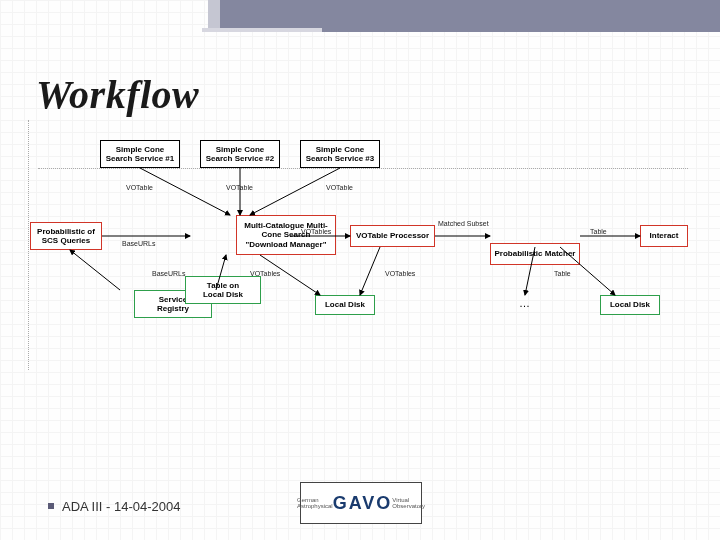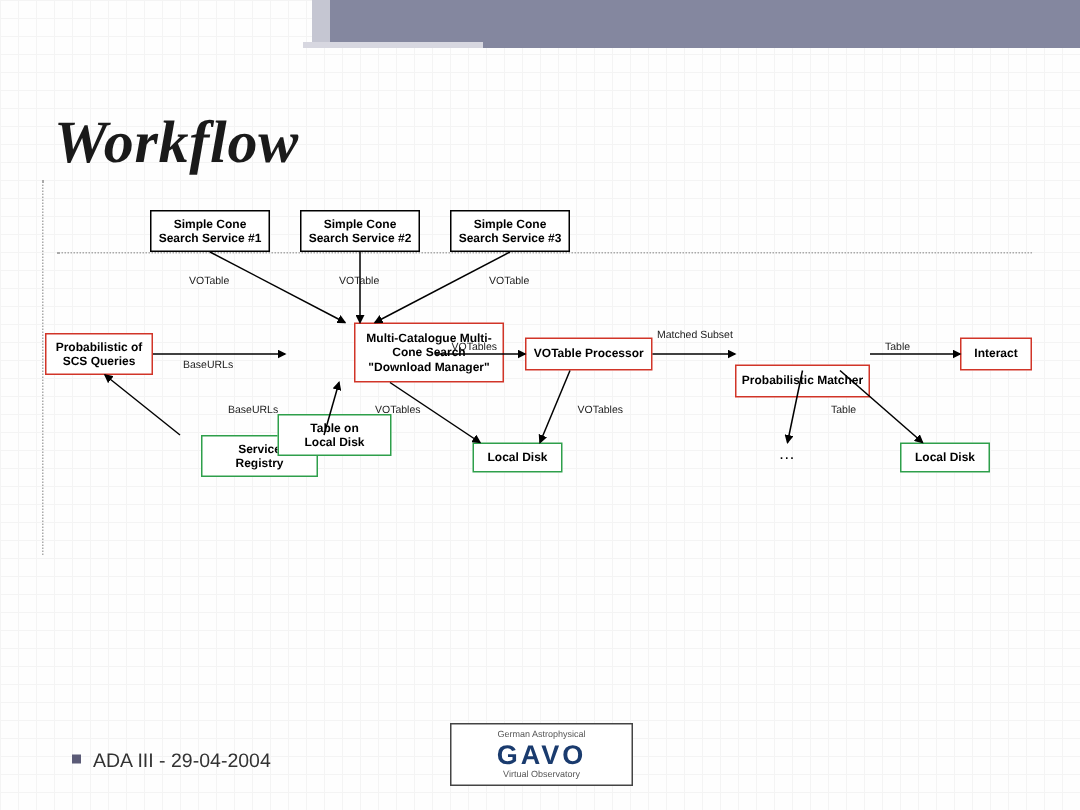--- a/index.html
+++ b/index.html
@@ -101,21 +101,21 @@
     position:absolute; left:48px; bottom:31px;
     width:6px; height:6px; background:#5b5b77;
     z-index:2;
   }
   .logo {
     position:absolute; left:300px; bottom:16px;
     width:120px; height:40px;
     border:1px solid #444; background:#fff;
     font-family: Arial, sans-serif;
     font-size:10px; color:#1a3b6e;
-    display:flex; flex-direction:column; align-items:center; justify-content:center;
+    display:flex; flex-direction:row; align-items:center; justify-content:center;
     z-index:2;
   }
   .logo .big{font-weight:bold; font-size:18px; letter-spacing:2px;}
   .logo .sub{font-size:6px; color:#555;}
   .dash{ position:absolute; left:38px; top:168px; width:650px; height:0; border-top:1px dotted #aaa; z-index:1;}
   .dashv{ position:absolute; left:28px; top:120px; width:0; height:250px; border-left:1px dotted #aaa; z-index:1;}
 </style>
 </head>
 <body>
 
@@ -191,19 +191,19 @@
 
     <line x1="230" y1="115" x2="290" y2="155" marker-end="url(#ah)"></line>
     <line x1="350" y1="107" x2="330" y2="155" marker-end="url(#ah)"></line>
 
     <line x1="505" y1="107" x2="495" y2="155" marker-end="url(#ah)"></line>
     <line x1="530" y1="107" x2="585" y2="155" marker-end="url(#ah)"></line>
   </svg>
 </div>
 
 <div class="footer-bullet"></div>
-<div class="footer-text">ADA III - 29-04-2004</div>
+<div class="footer-text">ADA III - 14-04-2004</div>
 
 <div class="logo">
   <span class="sub">German Astrophysical</span>
   <span class="big">GAVO</span>
   <span class="sub">Virtual Observatory</span>
 </div>
 
 </body></html>

